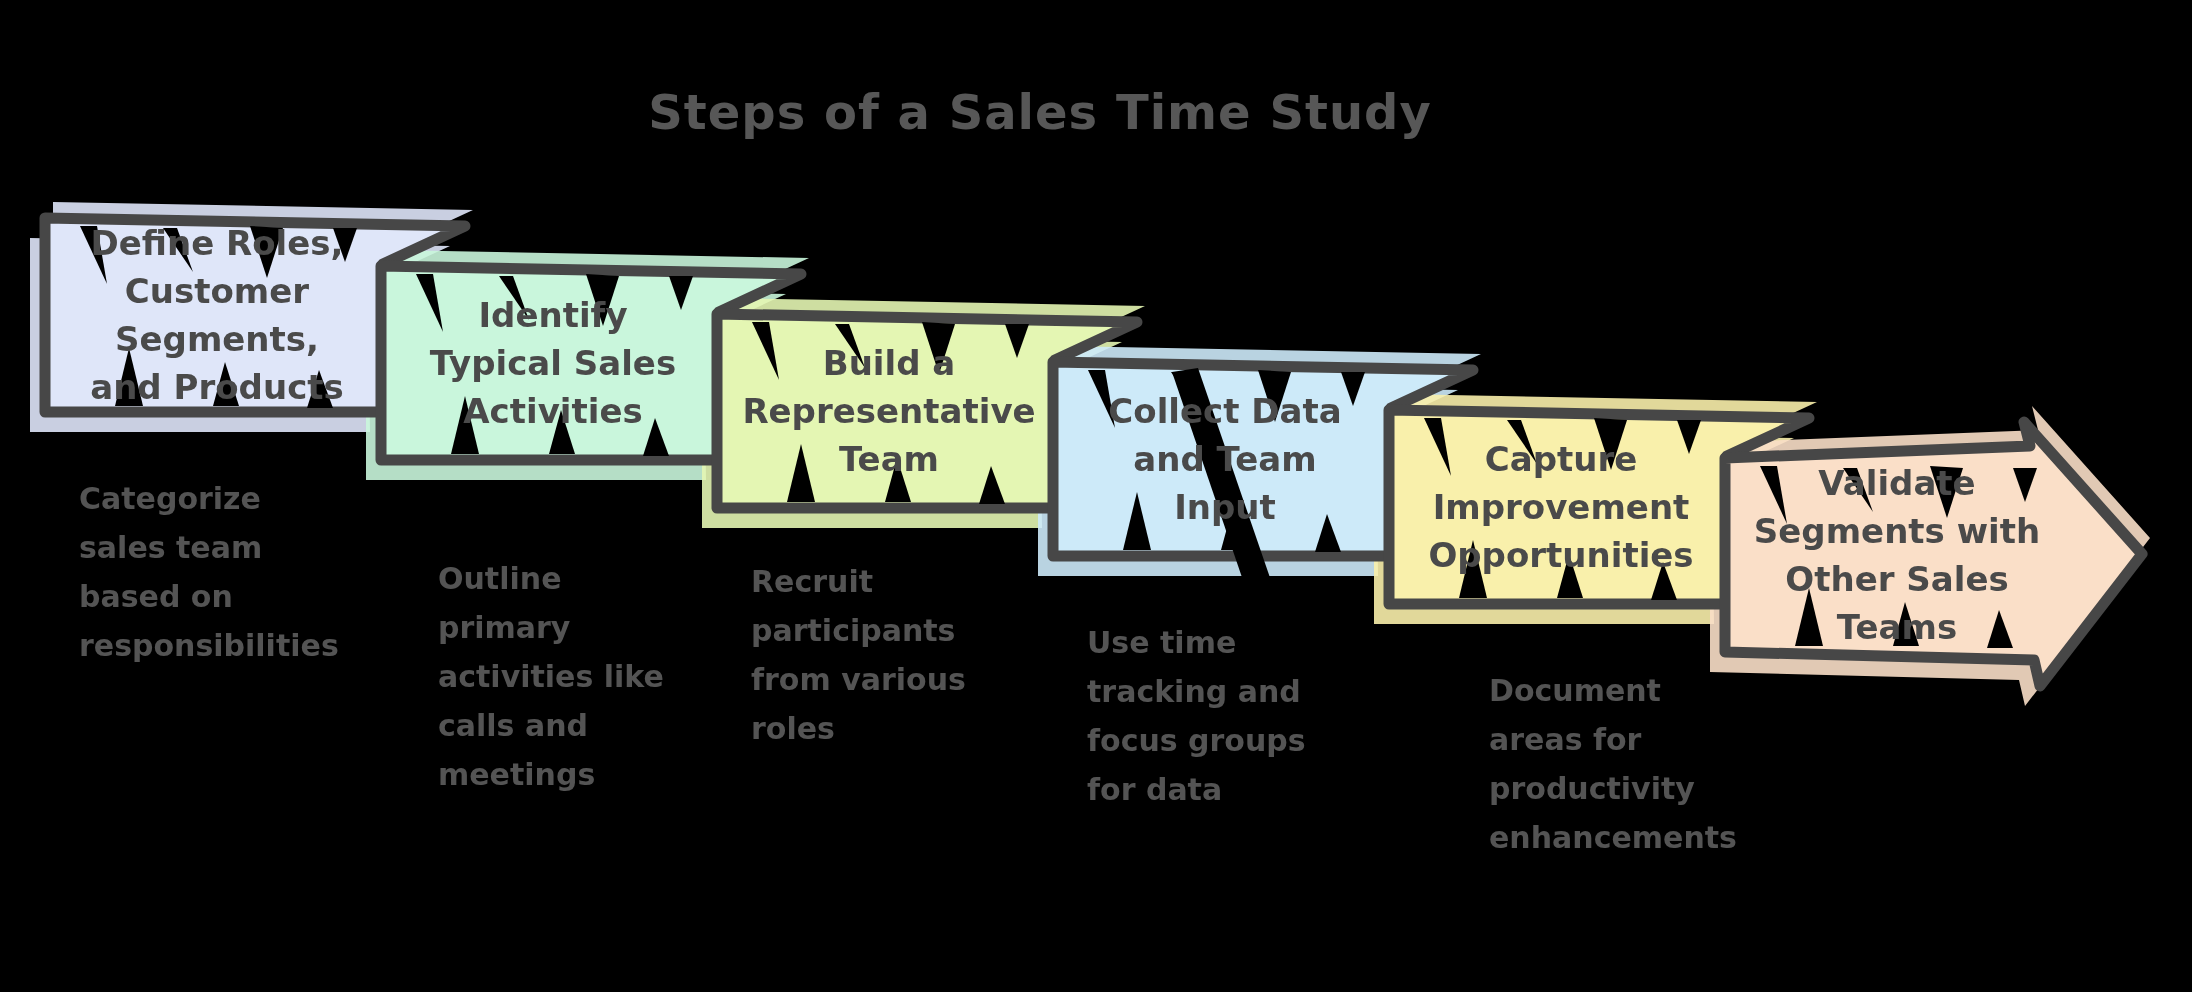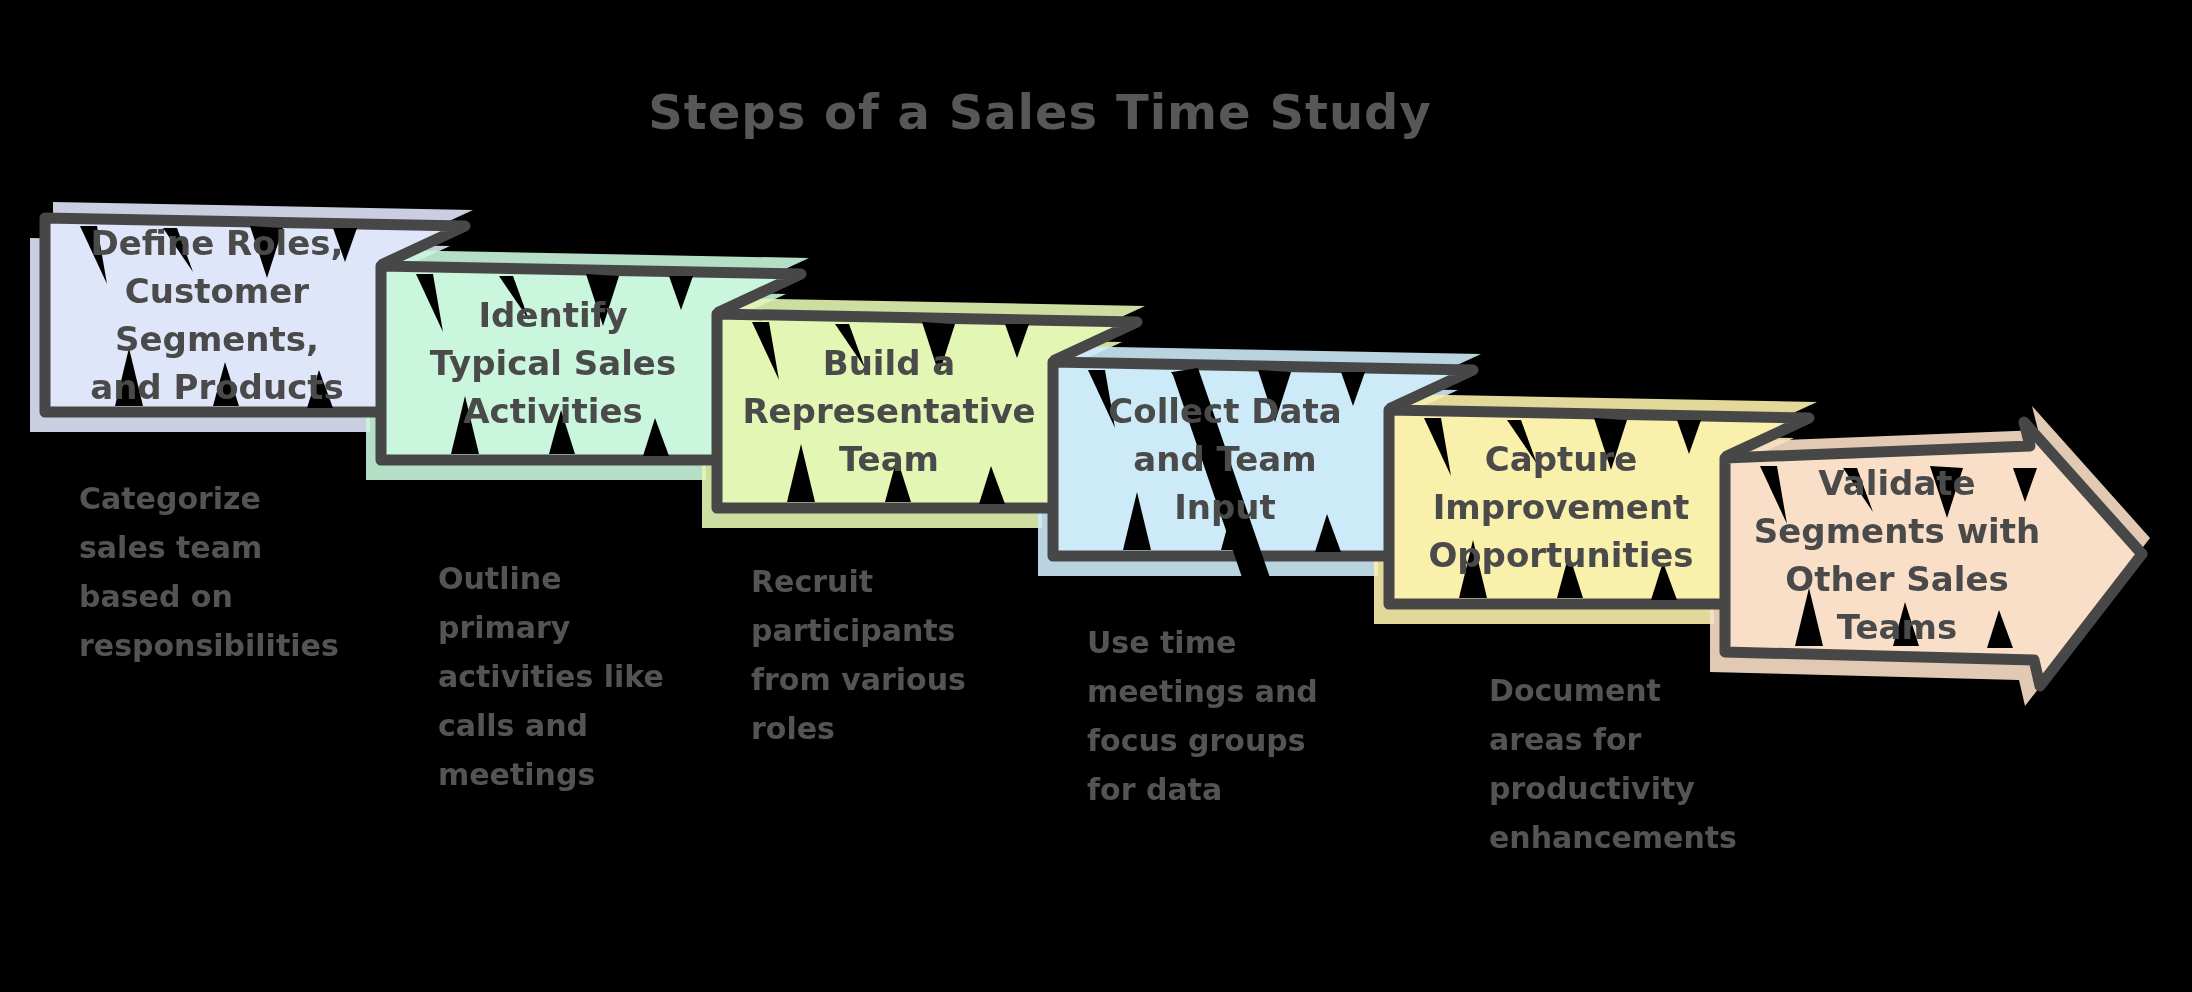--- a/index.html
+++ b/index.html
@@ -111,21 +111,21 @@
   <div class="step-desc" style="left:438px;top:522px;margin-top:32px;">Outline
 primary
 activities like
 calls and
 meetings</div>
   <div class="step-desc" style="left:751px;top:557px;">Recruit
 participants
 from various
 roles</div>
   <div class="step-desc" style="left:1087px;top:618px;">Use time
-meetings and
+tracking and
 focus groups
 for data</div>
   <div class="step-desc" style="left:1489px;top:666px;">Document
 areas for
 productivity
 enhancements</div>
 
 </div>
 
 </body></html>

